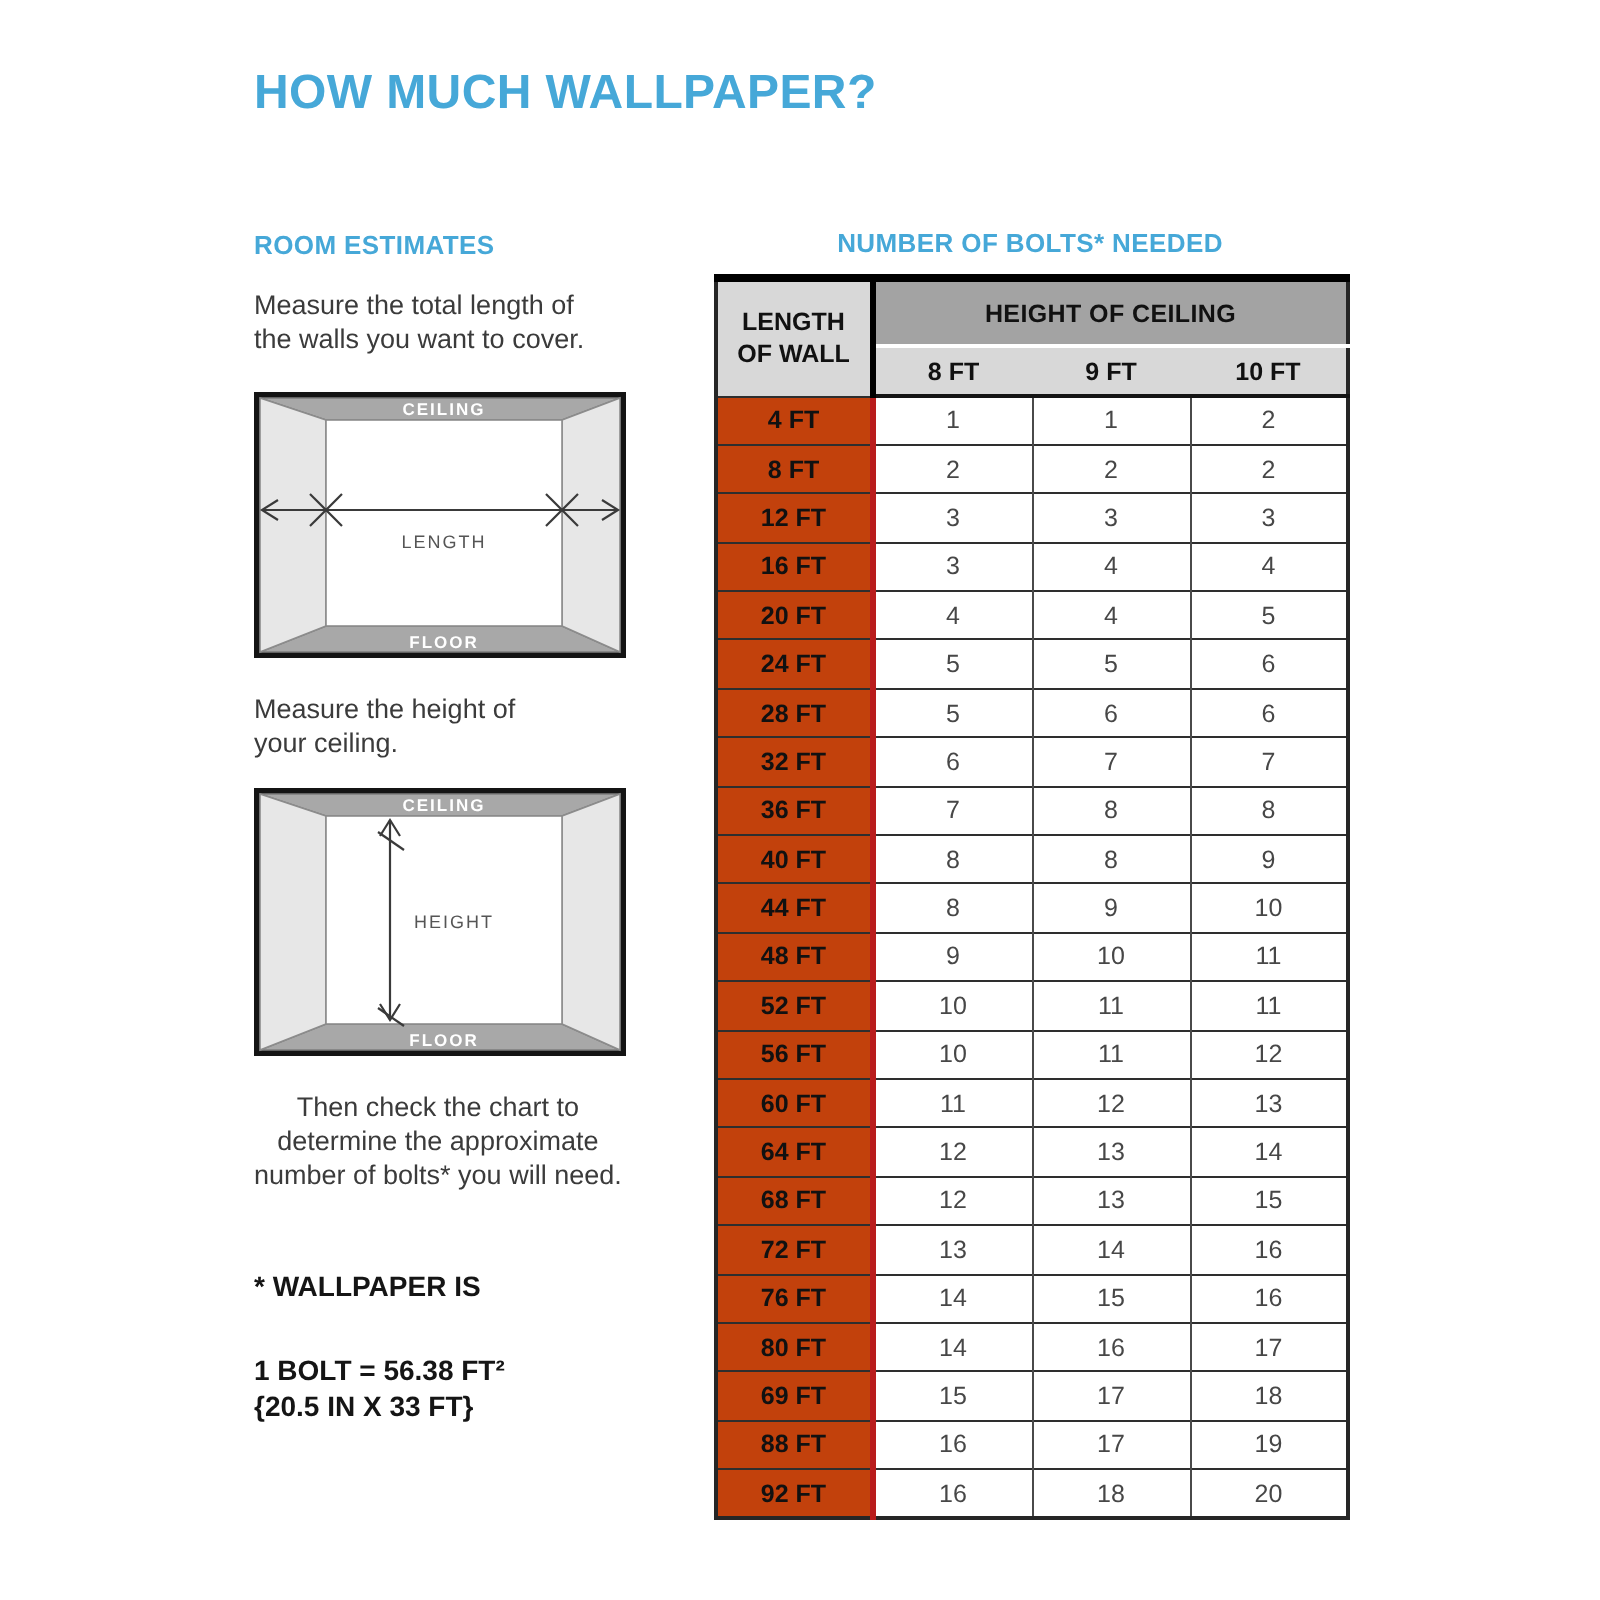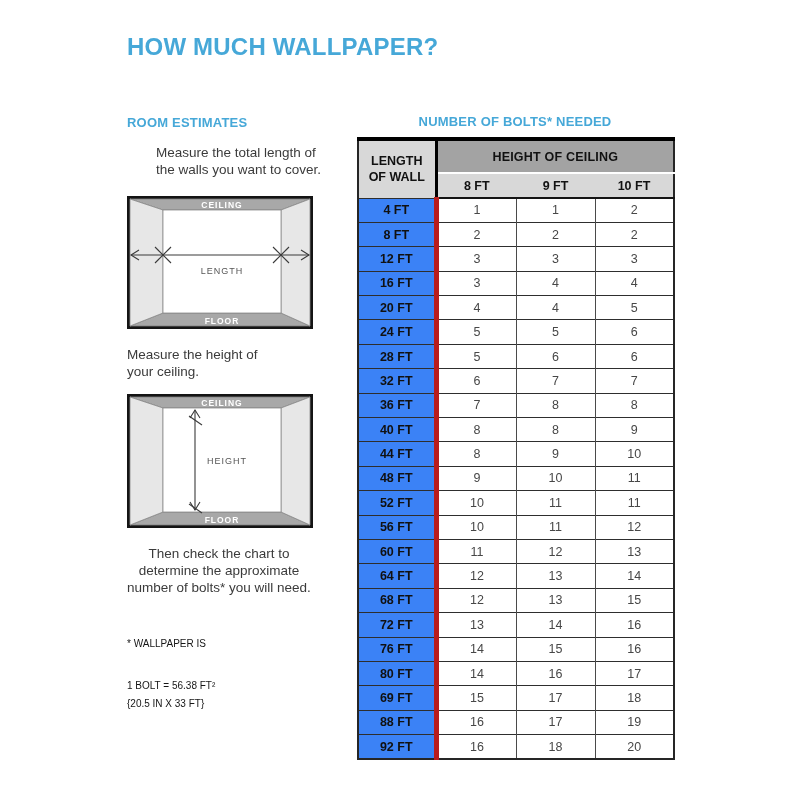--- a/index.html
+++ b/index.html
@@ -15,26 +15,26 @@
     position: absolute; left: 127px; top: 33px;
     font-size: 24px; font-weight: bold; color: #46a8d8;
     letter-spacing: 0.2px;
   }
   .section-heading {
     font-size: 13px; font-weight: bold; color: #46a8d8;
     letter-spacing: 0.2px;
   }
   .re-heading { position: absolute; left: 127px; top: 115px; }
   .para { font-size: 13.5px; color: #3b3b3b; line-height: 17px; }
-  .step1 { position: absolute; left: 127px; top: 144px; margin-left: 29px; }
+  .step1 { position: absolute; left: 127px; top: 144px; }
   .step2 { position: absolute; left: 127px; top: 346px; }
   .step3 { position: absolute; left: 127px; top: 545px; text-align: center; }
   .diagram1 { position: absolute; left: 127px; top: 196px; }
   .diagram2 { position: absolute; left: 127px; top: 394px; }
-  .footnote { font-size: 10px; font-weight: normal; color: #151515; line-height: 17.5px; }
+  .footnote { font-size: 14px; font-weight: bold; color: #151515; line-height: 17.5px; }
   .fn1 { position: absolute; left: 127px; top: 635px; }
   .fn1 .indent { margin-left: 12px; }
   .fn2 { position: absolute; left: 127px; top: 677px; }
   .table-title {
     position: absolute; left: 357px; top: 114px; width: 316px;
     text-align: center;
   }
   .table-wrap { position: absolute; left: 357px; top: 137px; }
   table.bolts {
     border-collapse: collapse; table-layout: fixed;
@@ -62,22 +62,22 @@
     height: 34px; font-size: 13px; letter-spacing: 0.2px;
   }
   tr.ft-row th {
     background: #d8d8d8; font-weight: bold; color: #111;
     height: 25px;
     border-top: 2px solid #ffffff;
     border-bottom: 2px solid #141414;
   }
   tbody tr { height: 24.4px; }
   tbody th {
-    background: #3b82f6; font-weight: bold; color: #111;
-    border-right: 5px solid #b91c1c;
+    background: #c2410c; font-weight: bold; color: #111;
+    border-right: 3px solid #b91c1c;
     border-top: 1.5px solid #2e2e2e;
     font-size: 12.5px;
   }
   tbody td {
     background: #ffffff; color: #474747;
     border-top: 1.5px solid #2e2e2e;
   }
   tbody td + td { border-left: 1px solid #4a4a4a; }
   .room-svg text { font-family: "Liberation Sans", sans-serif; }
 </style>

